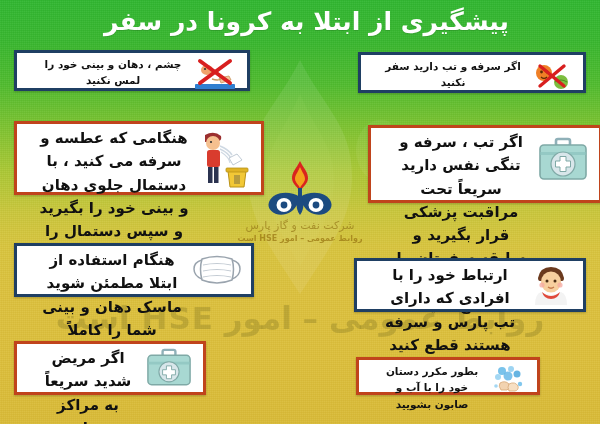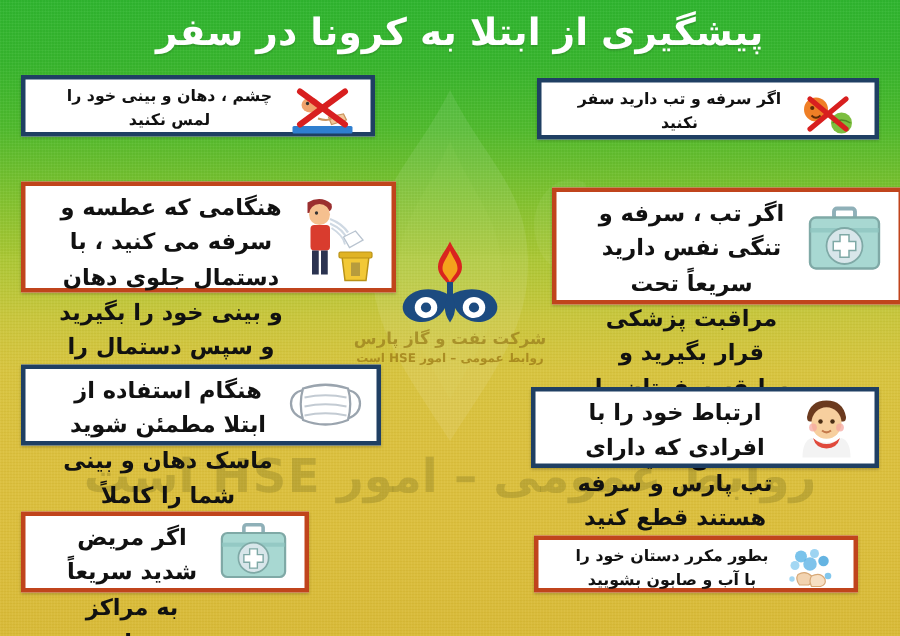--- a/index.html
+++ b/index.html
@@ -85,21 +85,21 @@
     transform: translateX(-50%);
     top: 160px;
     width: 132px;
     text-align: center;
     pointer-events: none;
   }
   .logo-mark { display:block; margin: 0 auto; }
   .logo-company {
     margin-top: 1px;
     font-size: 11px;
-    font-weight: bold;
+    font-weight: normal;
     color: #9b7f1d;
     opacity: 0.75;
     white-space: nowrap;
     letter-spacing: .3px;
   }
   .logo-dept {
     margin-top: 2px;
     font-size: 8px;
     font-weight: bold;
     color: #a07f18;
@@ -145,21 +145,21 @@
   .tip-icon svg { display: block; }
 
   
   #tip-no-touch-face { left: 14px;  top: 50px;  width: 236px; height: 41px; }
   #tip-no-travel     { left: 358px; top: 52px;  width: 228px; height: 41px; }
   #tip-cover-cough   { left: 14px;  top: 121px; width: 250px; height: 74px; }
   #tip-seek-care     { left: 368px; top: 125px; width: 234px; height: 78px; }
   #tip-mask-fit      { left: 14px;  top: 243px; width: 240px; height: 54px; }
   #tip-avoid-contact { left: 354px; top: 258px; width: 232px; height: 54px; }
   #tip-severe-illness{ left: 14px;  top: 341px; width: 192px; height: 54px; }
-  #tip-wash-hands    { left: 356px; top: 357px; width: 216px; height: 38px; }
+  #tip-wash-hands    { left: 356px; top: 357px; width: 184px; height: 38px; }
 
   #tip-no-touch-face .tip-text,
   #tip-no-travel .tip-text,
   #tip-wash-hands .tip-text { font-size: 10.5px; }
 </style>
 </head>
 <body>
 
 <div id="poster">
 

